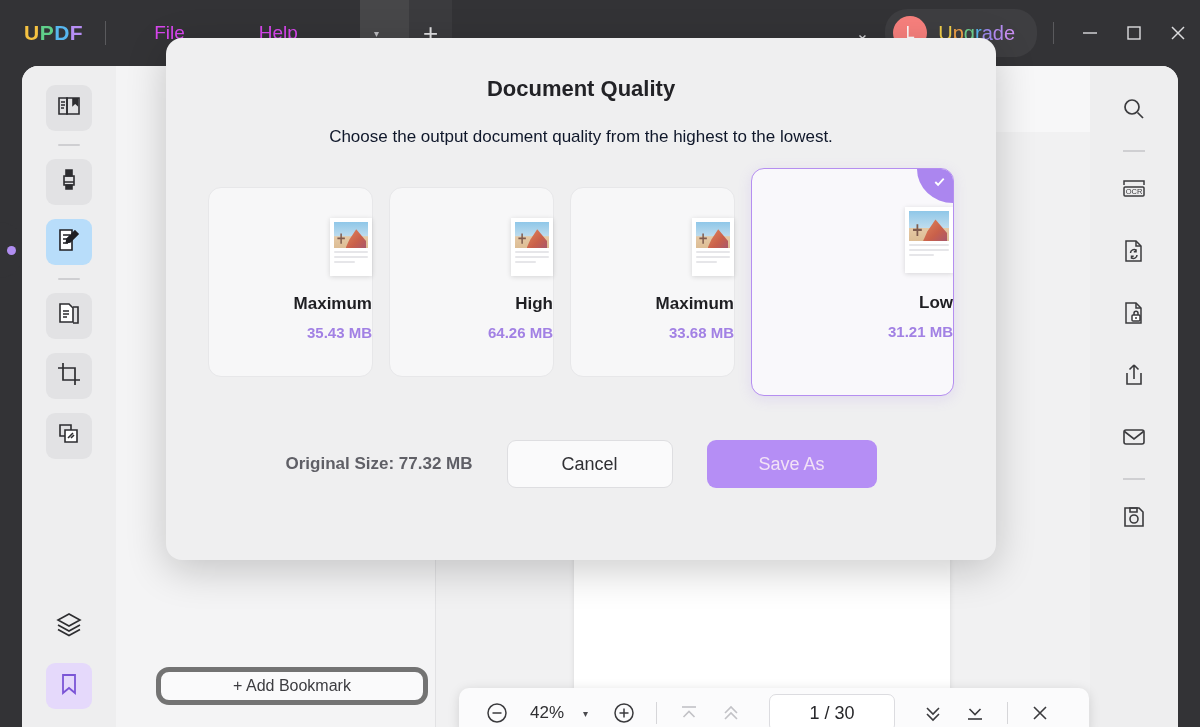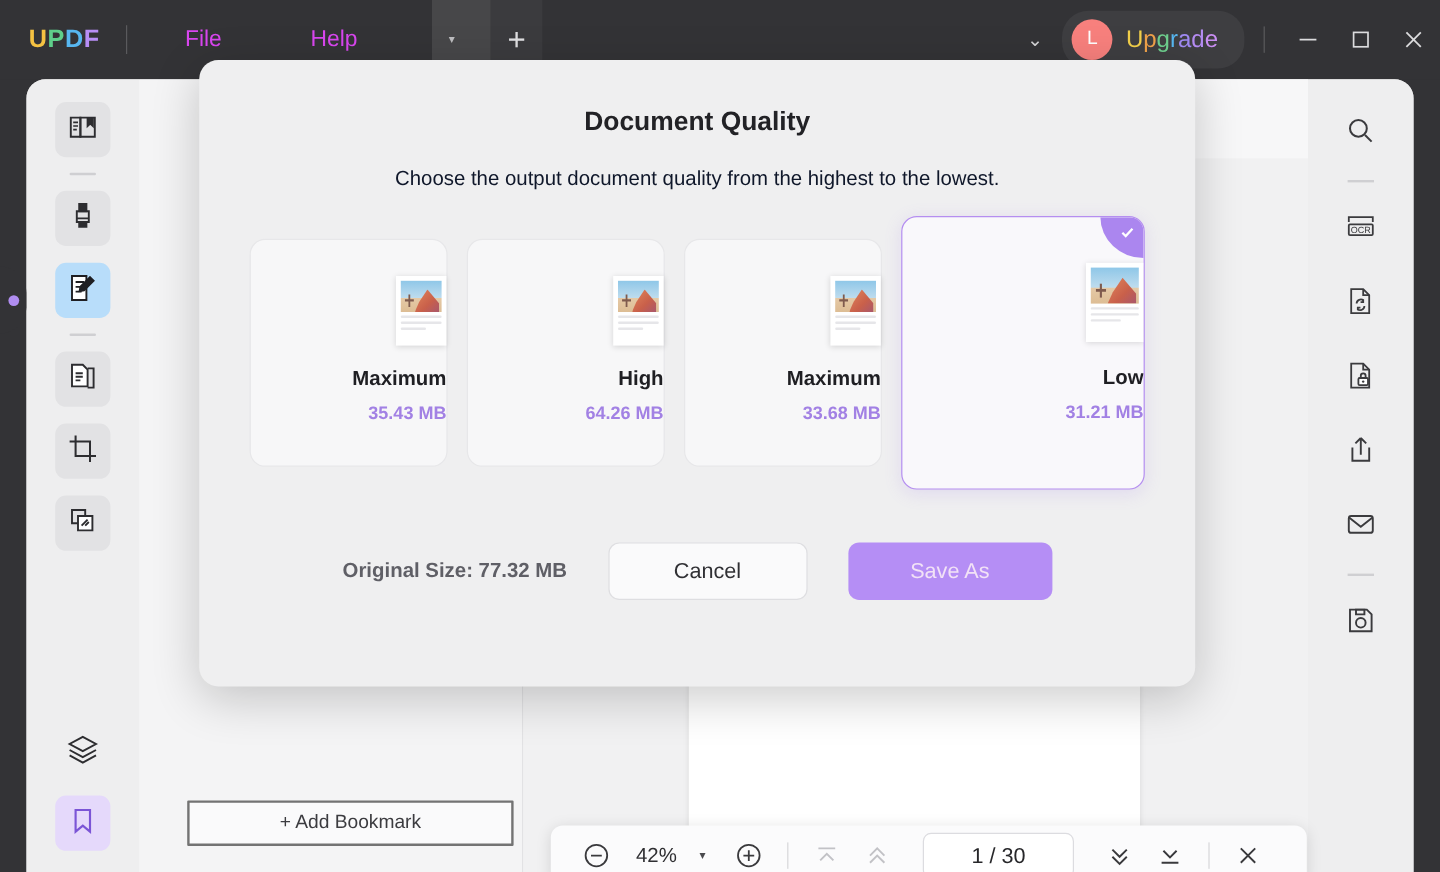--- a/index.html
+++ b/index.html
@@ -173,22 +173,22 @@
   }
   .bookpanel-text {
     position: absolute; left: 28px; top: 396px;
     width: 230px;
     font-size: 15px; color: #8d8d92; line-height: 25px;
     text-align: center;
   }
   .addbookmark {
     position: absolute; left: 40px; bottom: 22px;
     width: 272px; height: 38px;
-    background: #fafafb; border: 2px solid #737373;
-    border-radius: 1px;
+    background: #fafafb; border: 5px solid #737373;
+    border-radius: 13px;
     display: flex; align-items: center; justify-content: center;
     font-size: 16px; color: #3c3c40; cursor: pointer;
   }
 
   
   .docarea {
     position: absolute; left: 414px; top: 0; right: 88px; bottom: 0;
     background: #f1f1f2;
   }
   .toolbar-top {
@@ -235,21 +235,21 @@
     width: 126px; height: 38px;
     border: 1px solid #dcdce0; border-radius: 7px;
     background: #fff;
     display: flex; align-items: center; justify-content: center;
     font-size: 18px; color: #27272a;
     margin: 0 16px; cursor: text;
   }
 
   
   .modal-wrap {
-    position: absolute; inset: 0; z-index: 30; margin-top: 12px;
+    position: absolute; inset: 0; z-index: 30;
   }
   .modal {
     position: absolute; left: 166px; top: 38px;
     width: 830px; height: 522px;
     background: #efeff0;
     border-radius: 16px;
     box-shadow: 0 10px 40px rgba(0,0,0,.20);
   }
   .modal-title {
     text-align: center; margin-top: 38px;

